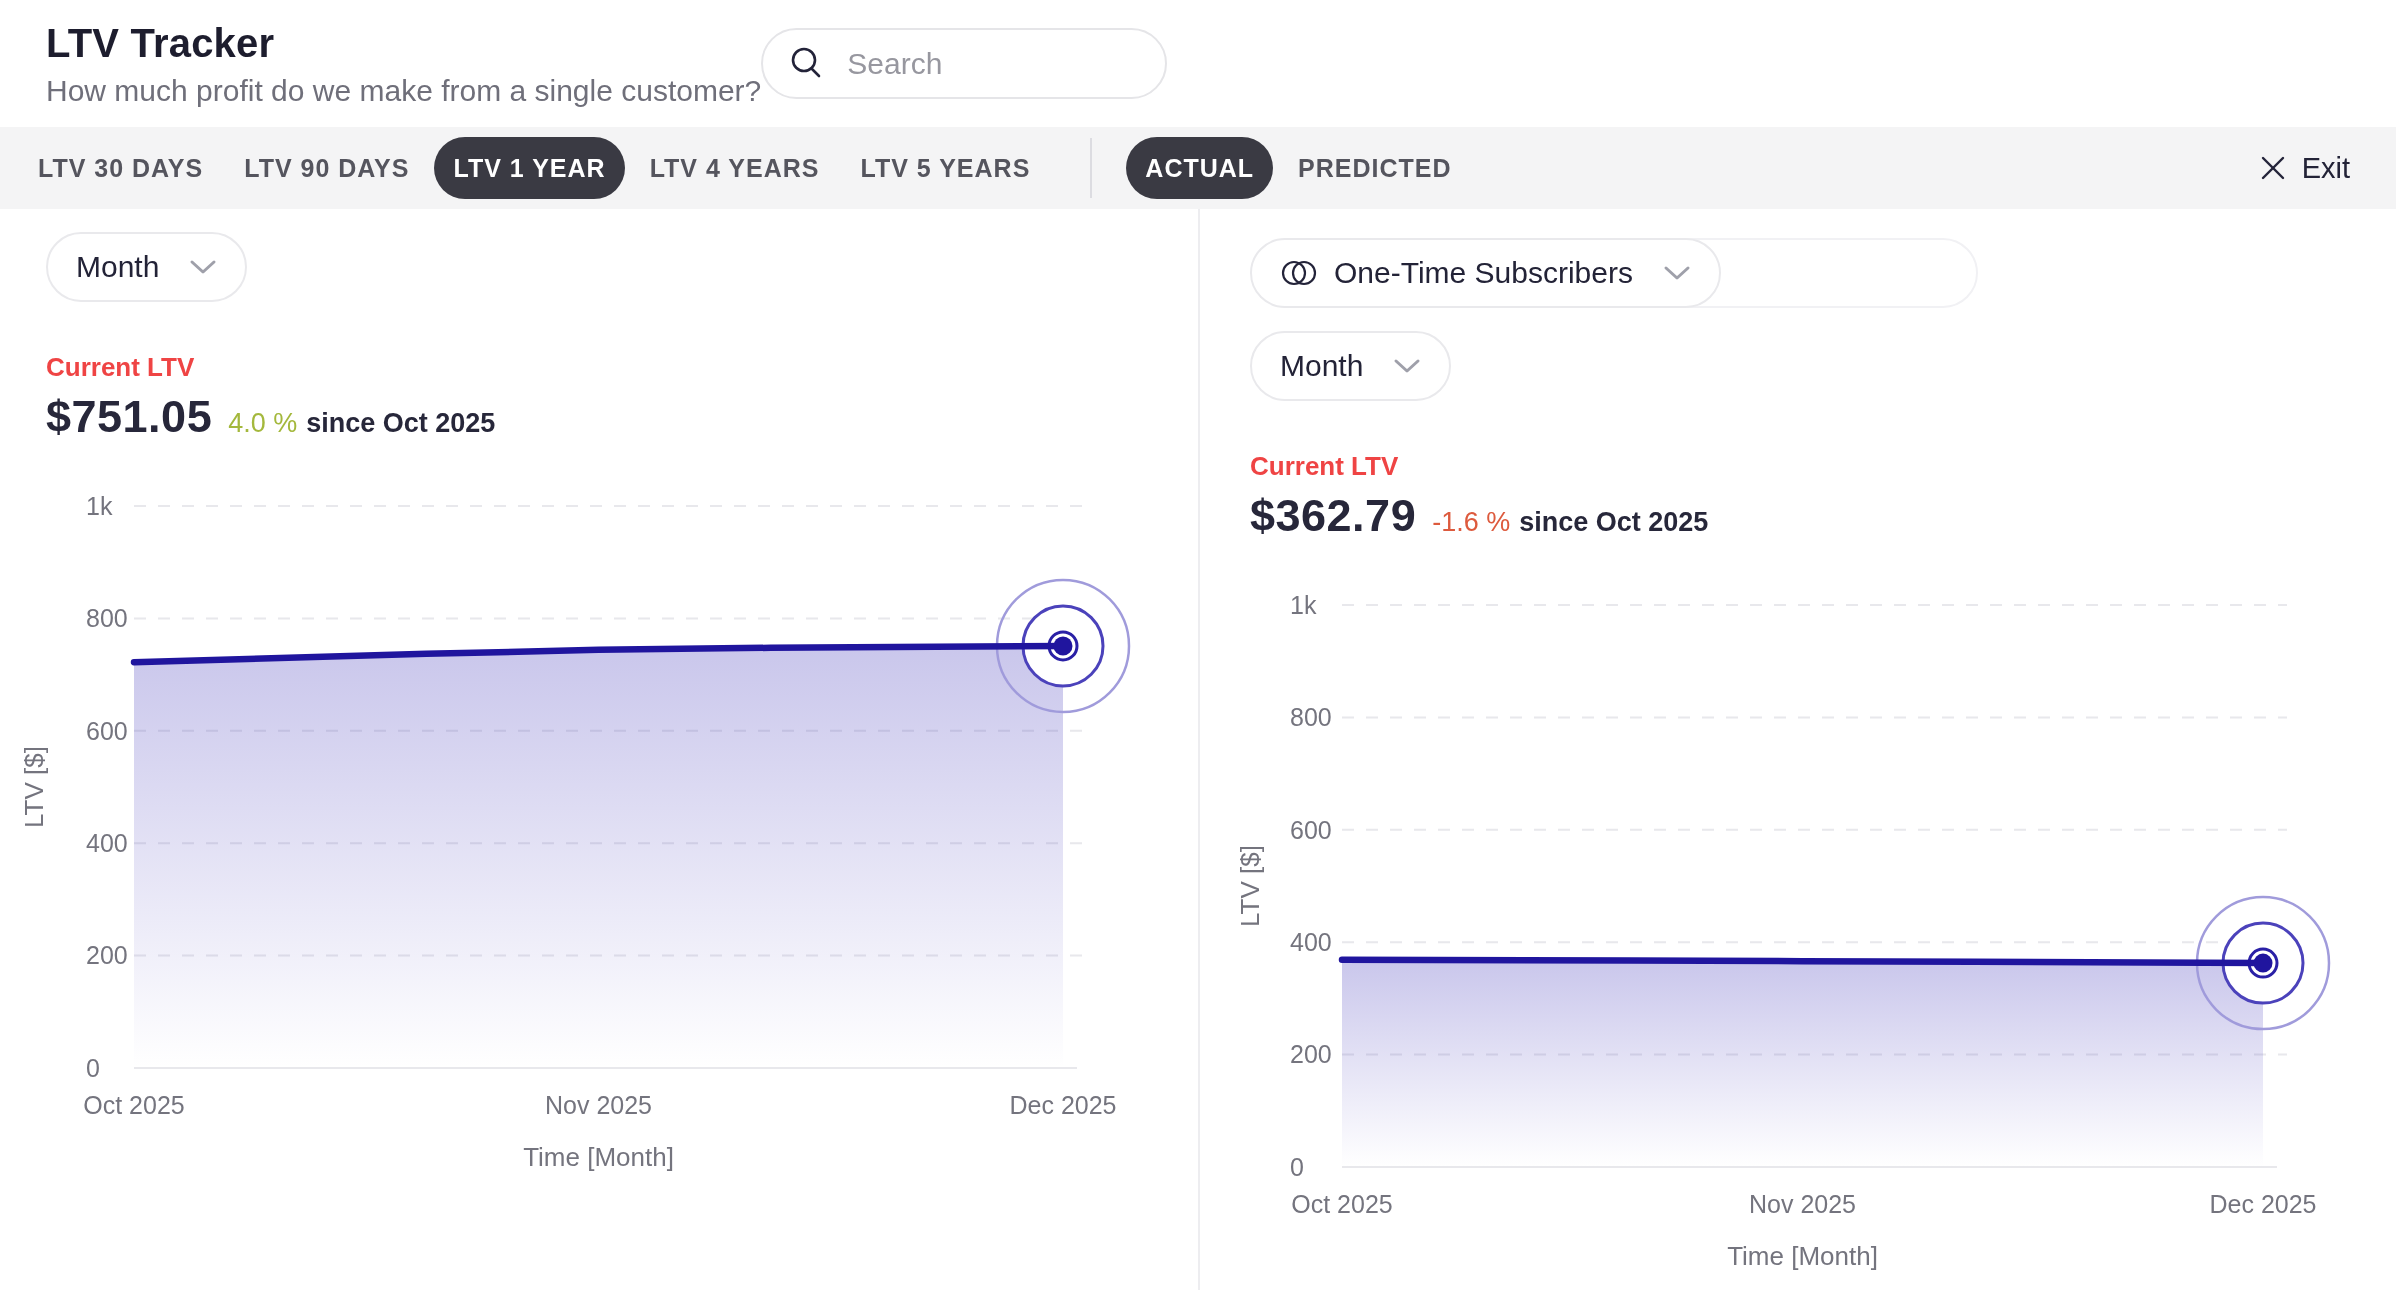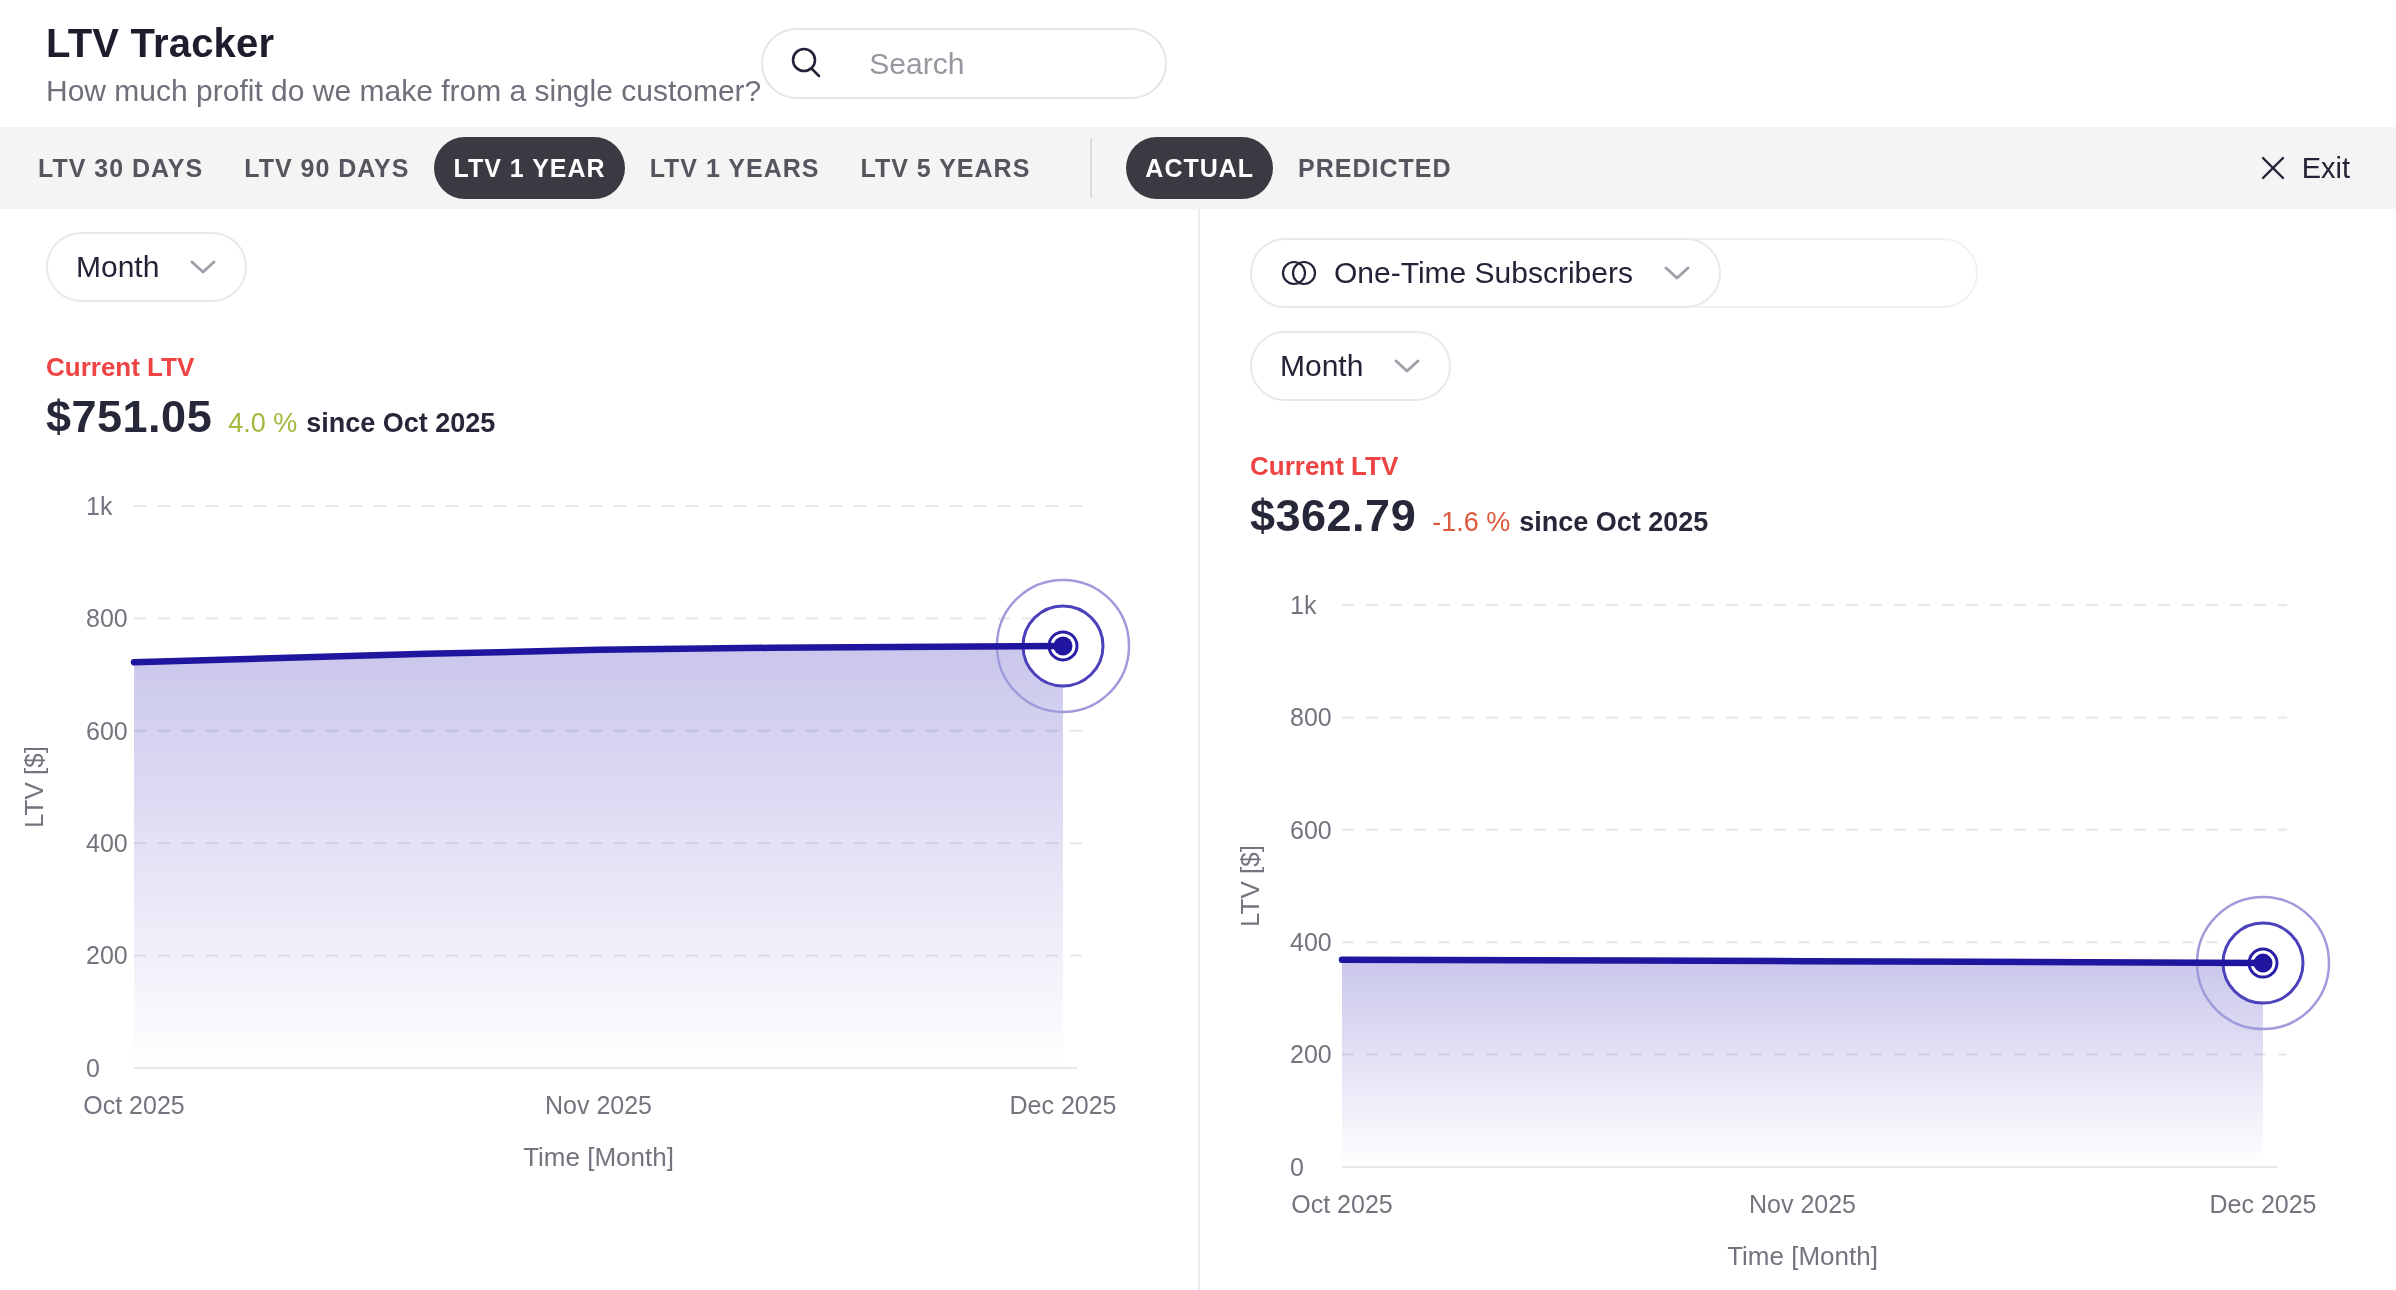--- a/index.html
+++ b/index.html
@@ -11,21 +11,21 @@
   html,body{width:2396px; height:1290px; overflow:hidden; background:#fff;
     font-family:"Liberation Sans", sans-serif; color:var(--ink);}
   .page{width:2396px; height:1290px; display:flex; flex-direction:column;}
 
   
   header{height:137px; display:flex; align-items:center; background:#fff;}
   .title-block{margin-left:46px; margin-top:2px;}
   .title-block h1{font-size:40px; font-weight:700; letter-spacing:0.2px; color:#1d1d2e;}
   .title-block p{font-size:30px; color:#6f6f7a; margin-top:8px; font-weight:400;}
   .search{margin-right:72px; width:406px; height:71px; border:2px solid #e5e5e8; border-radius:36px;
-    display:flex; align-items:center; padding:0 24px; background:#fff;gap:22px;}
+    display:flex; align-items:center; padding:0 24px; background:#fff;}
   .search svg{flex:0 0 auto;}
   .search input{border:none; outline:none; font-size:30px; color:var(--ink); margin-left:20px; width:300px;
     font-family:"Liberation Sans", sans-serif; background:transparent;}
   .search input::placeholder{color:#97979f;}
 
   
   nav.tabbar{height:88px; background:var(--bar-bg); display:flex; align-items:center; padding-left:22px;}
   .tabs{display:flex; align-items:center; gap:9px;}
   .tab{font-size:25px; font-weight:700; letter-spacing:1px; color:#55555e; padding:0 16px; height:62px;
     display:flex; align-items:center; border-radius:31px; cursor:pointer; white-space:nowrap; background:transparent; border:none;
@@ -85,21 +85,21 @@
       </svg>
       <input type="text" placeholder="Search" style="">
     </div>
   </header>
 
   <nav class="tabbar">
     <div class="tabs">
       <button class="tab">LTV 30 DAYS</button>
       <button class="tab">LTV 90 DAYS</button>
       <button class="tab active">LTV 1 YEAR</button>
-      <button class="tab">LTV 1 YEARS</button>
+      <button class="tab">LTV 4 YEARS</button>
       <button class="tab">LTV 5 YEARS</button>
     </div>
     <div class="vdiv"></div>
     <div class="tabs">
       <button class="tab active">ACTUAL</button>
       <button class="tab">PREDICTED</button>
     </div>
     <button class="exit">
       <svg width="30" height="30" viewBox="0 0 30 30">
         <line x1="5" y1="5" x2="25" y2="25" stroke="#232339" stroke-width="2.4" stroke-linecap="round"></line>

